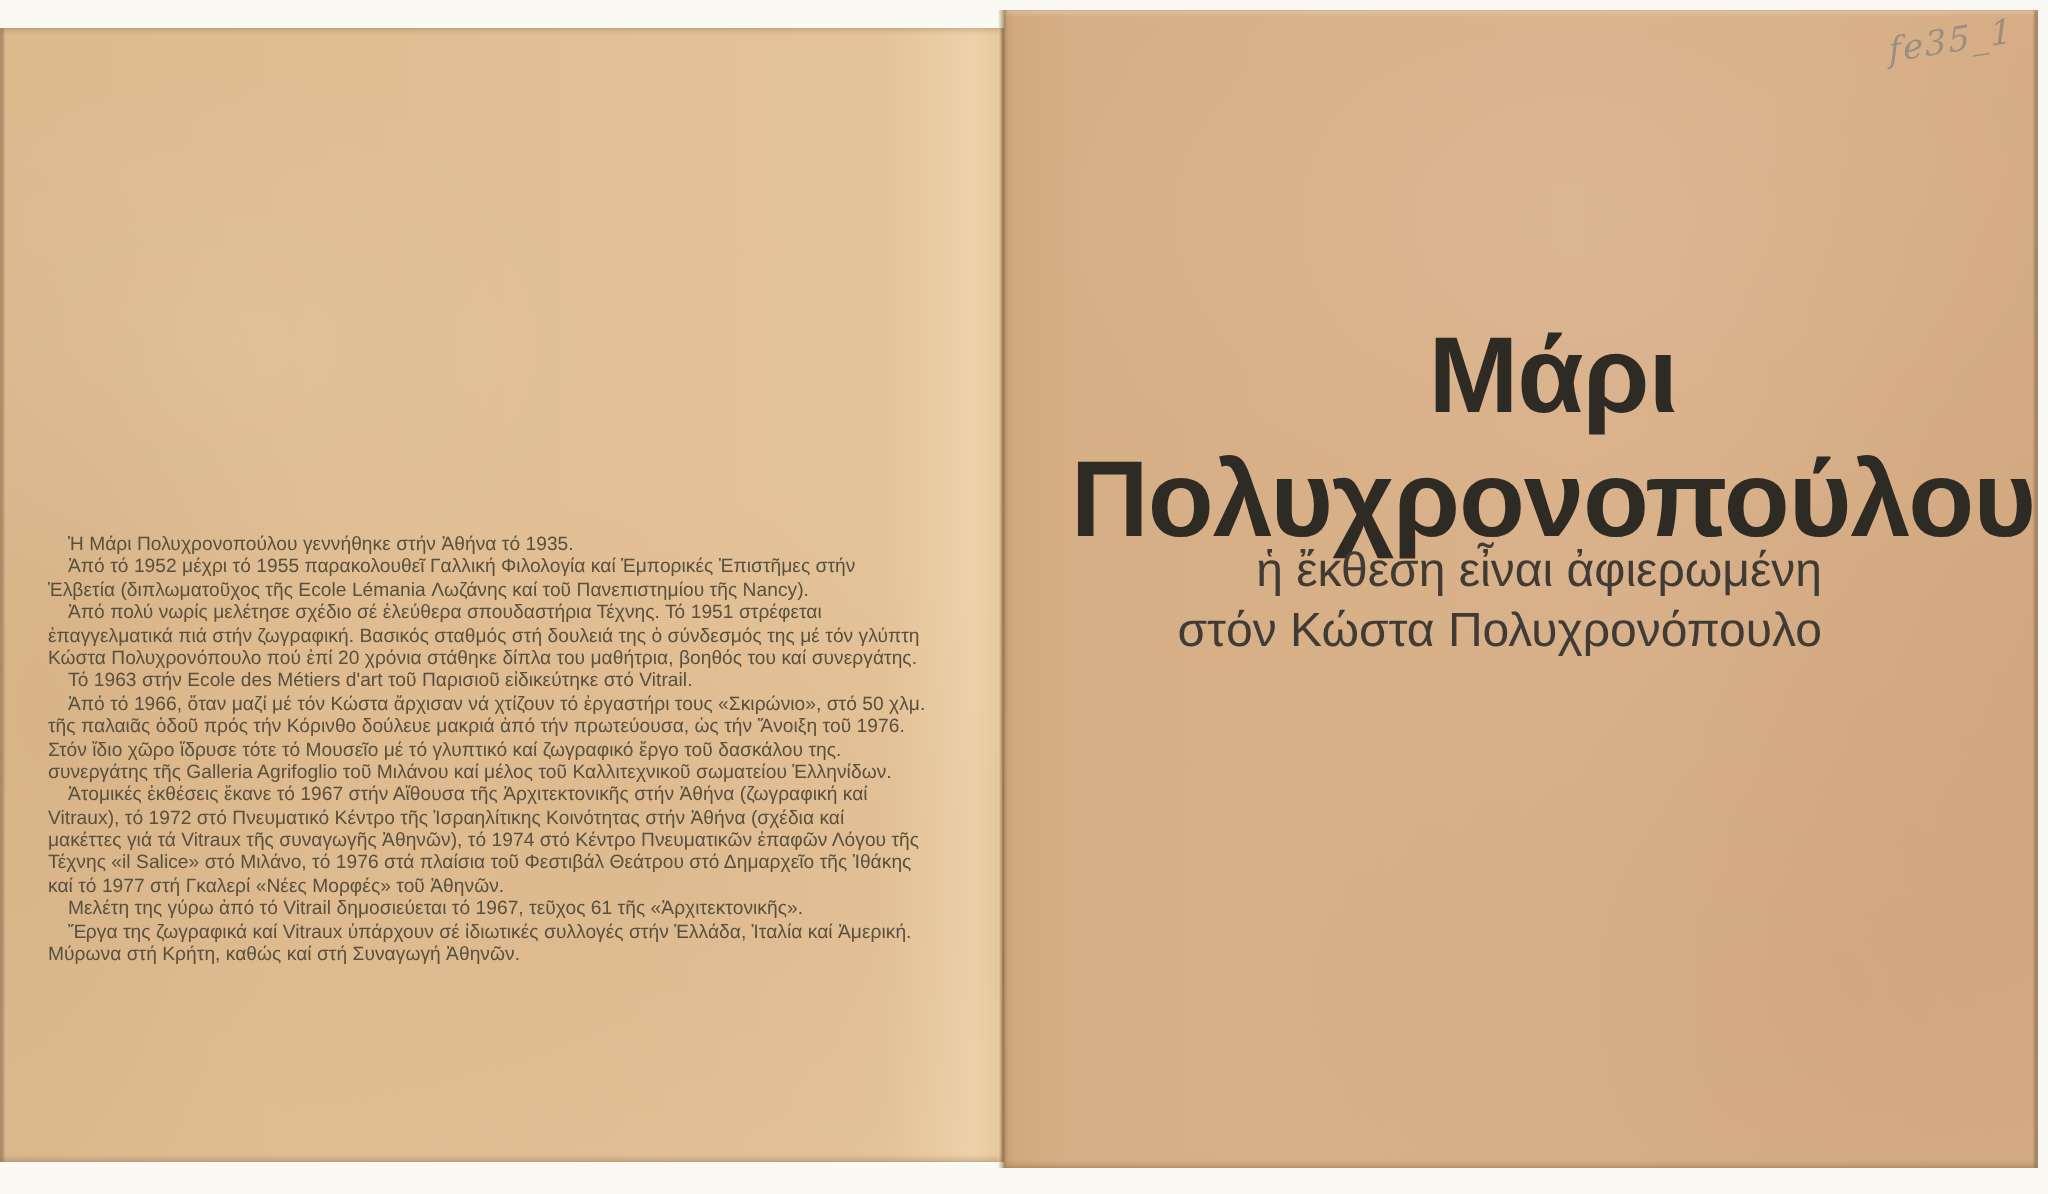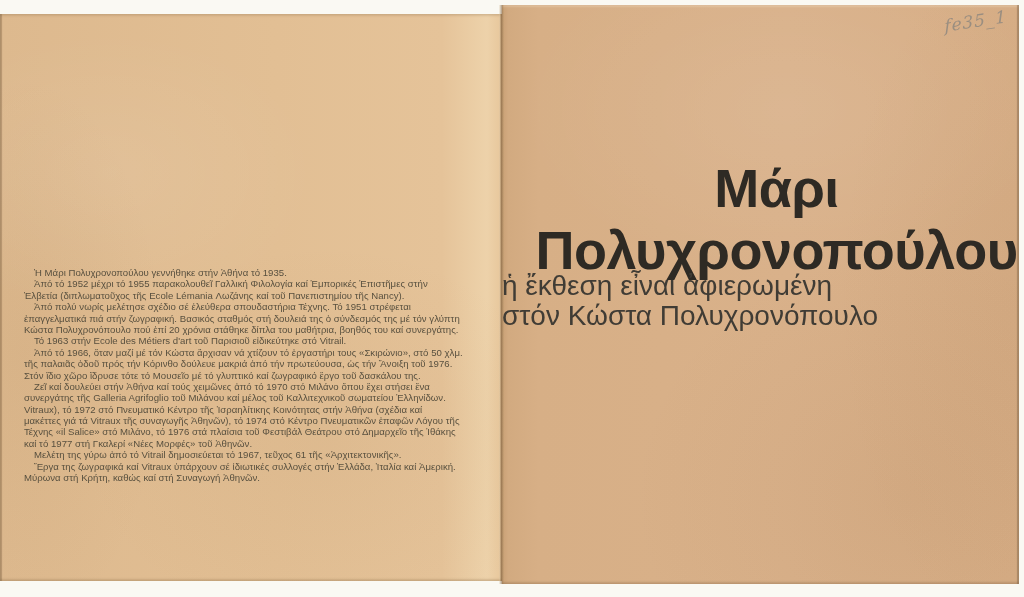--- a/index.html
+++ b/index.html
@@ -91,22 +91,22 @@
     font-weight: 700;
     letter-spacing: -0.5px;
     color: #2e2a24;
     padding-left: 16px;
   }
   .dedication {
     position: absolute;
     left: 502px;
     top: 271px;
     width: 409px;
-    text-align: left;
-    font-size: 28px;
+    text-align: right;
+    font-size: 24px;
     line-height: 30px;
     color: #403c35;
   }
 
   
   .pencil-annotation {
     position: absolute;
     left: 944px;
     top: 11px;
     font-family: "DejaVu Serif", serif;
@@ -130,22 +130,22 @@
   <div class="bio-line indent">Ἡ Μάρι Πολυχρονοπούλου γεννήθηκε στήν Ἀθήνα τό 1935.</div>
   <div class="bio-line indent">Ἀπό τό 1952 μέχρι τό 1955 παρακολουθεῖ Γαλλική Φιλολογία καί Ἐμπορικές Ἐπιστῆμες στήν</div>
   <div class="bio-line">Ἑλβετία (διπλωματοῦχος τῆς Ecole Lémania Λωζάνης καί τοῦ Πανεπιστημίου τῆς Nancy).</div>
   <div class="bio-line indent">Ἀπό πολύ νωρίς μελέτησε σχέδιο σέ ἐλεύθερα σπουδαστήρια Τέχνης. Τό 1951 στρέφεται</div>
   <div class="bio-line">ἐπαγγελματικά πιά στήν ζωγραφική. Βασικός σταθμός στή δουλειά της ὁ σύνδεσμός της μέ τόν γλύπτη</div>
   <div class="bio-line">Κώστα Πολυχρονόπουλο πού ἐπί 20 χρόνια στάθηκε δίπλα του μαθήτρια, βοηθός του καί συνεργάτης.</div>
   <div class="bio-line indent">Τό 1963 στήν Ecole des Métiers d'art τοῦ Παρισιοῦ εἰδικεύτηκε στό Vitrail.</div>
   <div class="bio-line indent">Ἀπό τό 1966, ὅταν μαζί μέ τόν Κώστα ἄρχισαν νά χτίζουν τό ἐργαστήρι τους «Σκιρώνιο», στό 50 χλμ.</div>
   <div class="bio-line">τῆς παλαιᾶς ὁδοῦ πρός τήν Κόρινθο δούλευε μακριά ἀπό τήν πρωτεύουσα, ὡς τήν Ἄνοιξη τοῦ 1976.</div>
   <div class="bio-line">Στόν ἴδιο χῶρο ἵδρυσε τότε τό Μουσεῖο μέ τό γλυπτικό καί ζωγραφικό ἔργο τοῦ δασκάλου της.</div>
-  <div class="bio-line indent">Ζεῖ καί δουλεύει στήν Ἀθήνα καί τούς χειμῶνες ἀπό τό 1970 στό Μιλάνο ὅπου ἔχει στήσει ἕνα</div>
   <div class="bio-line">συνεργάτης τῆς Galleria Agrifoglio τοῦ Μιλάνου καί μέλος τοῦ Καλλιτεχνικοῦ σωματείου Ἑλληνίδων.</div>
+  <div class="bio-line indent">Ἀτομικές ἐκθέσεις ἔκανε τό 1967 στήν Αἴθουσα τῆς Ἀρχιτεκτονικῆς στήν Ἀθήνα (ζωγραφική καί</div>
   <div class="bio-line">Vitraux), τό 1972 στό Πνευματικό Κέντρο τῆς Ἰσραηλίτικης Κοινότητας στήν Ἀθήνα (σχέδια καί</div>
   <div class="bio-line">μακέττες γιά τά Vitraux τῆς συναγωγῆς Ἀθηνῶν), τό 1974 στό Κέντρο Πνευματικῶν ἐπαφῶν Λόγου τῆς</div>
   <div class="bio-line">Τέχνης «il Salice» στό Μιλάνο, τό 1976 στά πλαίσια τοῦ Φεστιβάλ Θεάτρου στό Δημαρχεῖο τῆς Ἰθάκης</div>
   <div class="bio-line">καί τό 1977 στή Γκαλερί «Νέες Μορφές» τοῦ Ἀθηνῶν.</div>
   <div class="bio-line indent">Μελέτη της γύρω ἀπό τό Vitrail δημοσιεύεται τό 1967, τεῦχος 61 τῆς «Ἀρχιτεκτονικῆς».</div>
   <div class="bio-line indent">Ἔργα της ζωγραφικά καί Vitraux ὑπάρχουν σέ ἰδιωτικές συλλογές στήν Ἑλλάδα, Ἰταλία καί Ἀμερική.</div>
   <div class="bio-line">Μύρωνα στή Κρήτη, καθώς καί στή Συναγωγή Ἀθηνῶν.</div>
 </div>
 
 <div class="exhibition-title">Μάρι Πολυχρονοπούλου</div>

